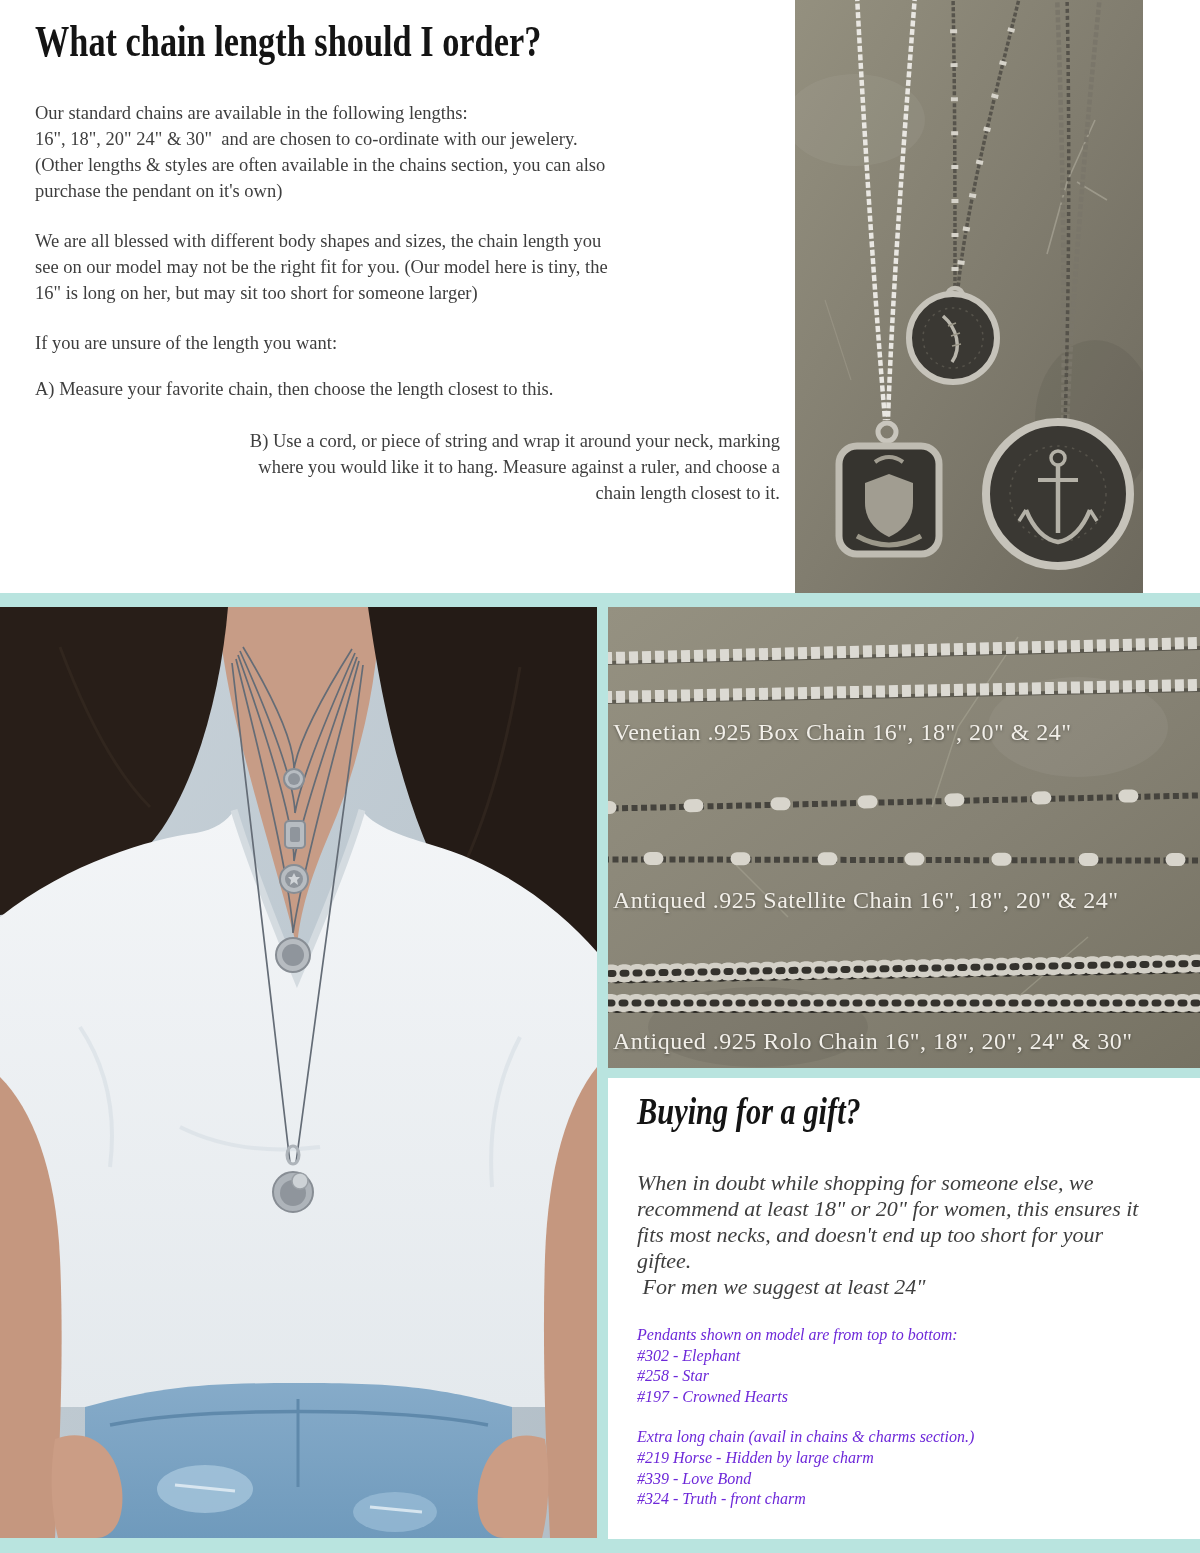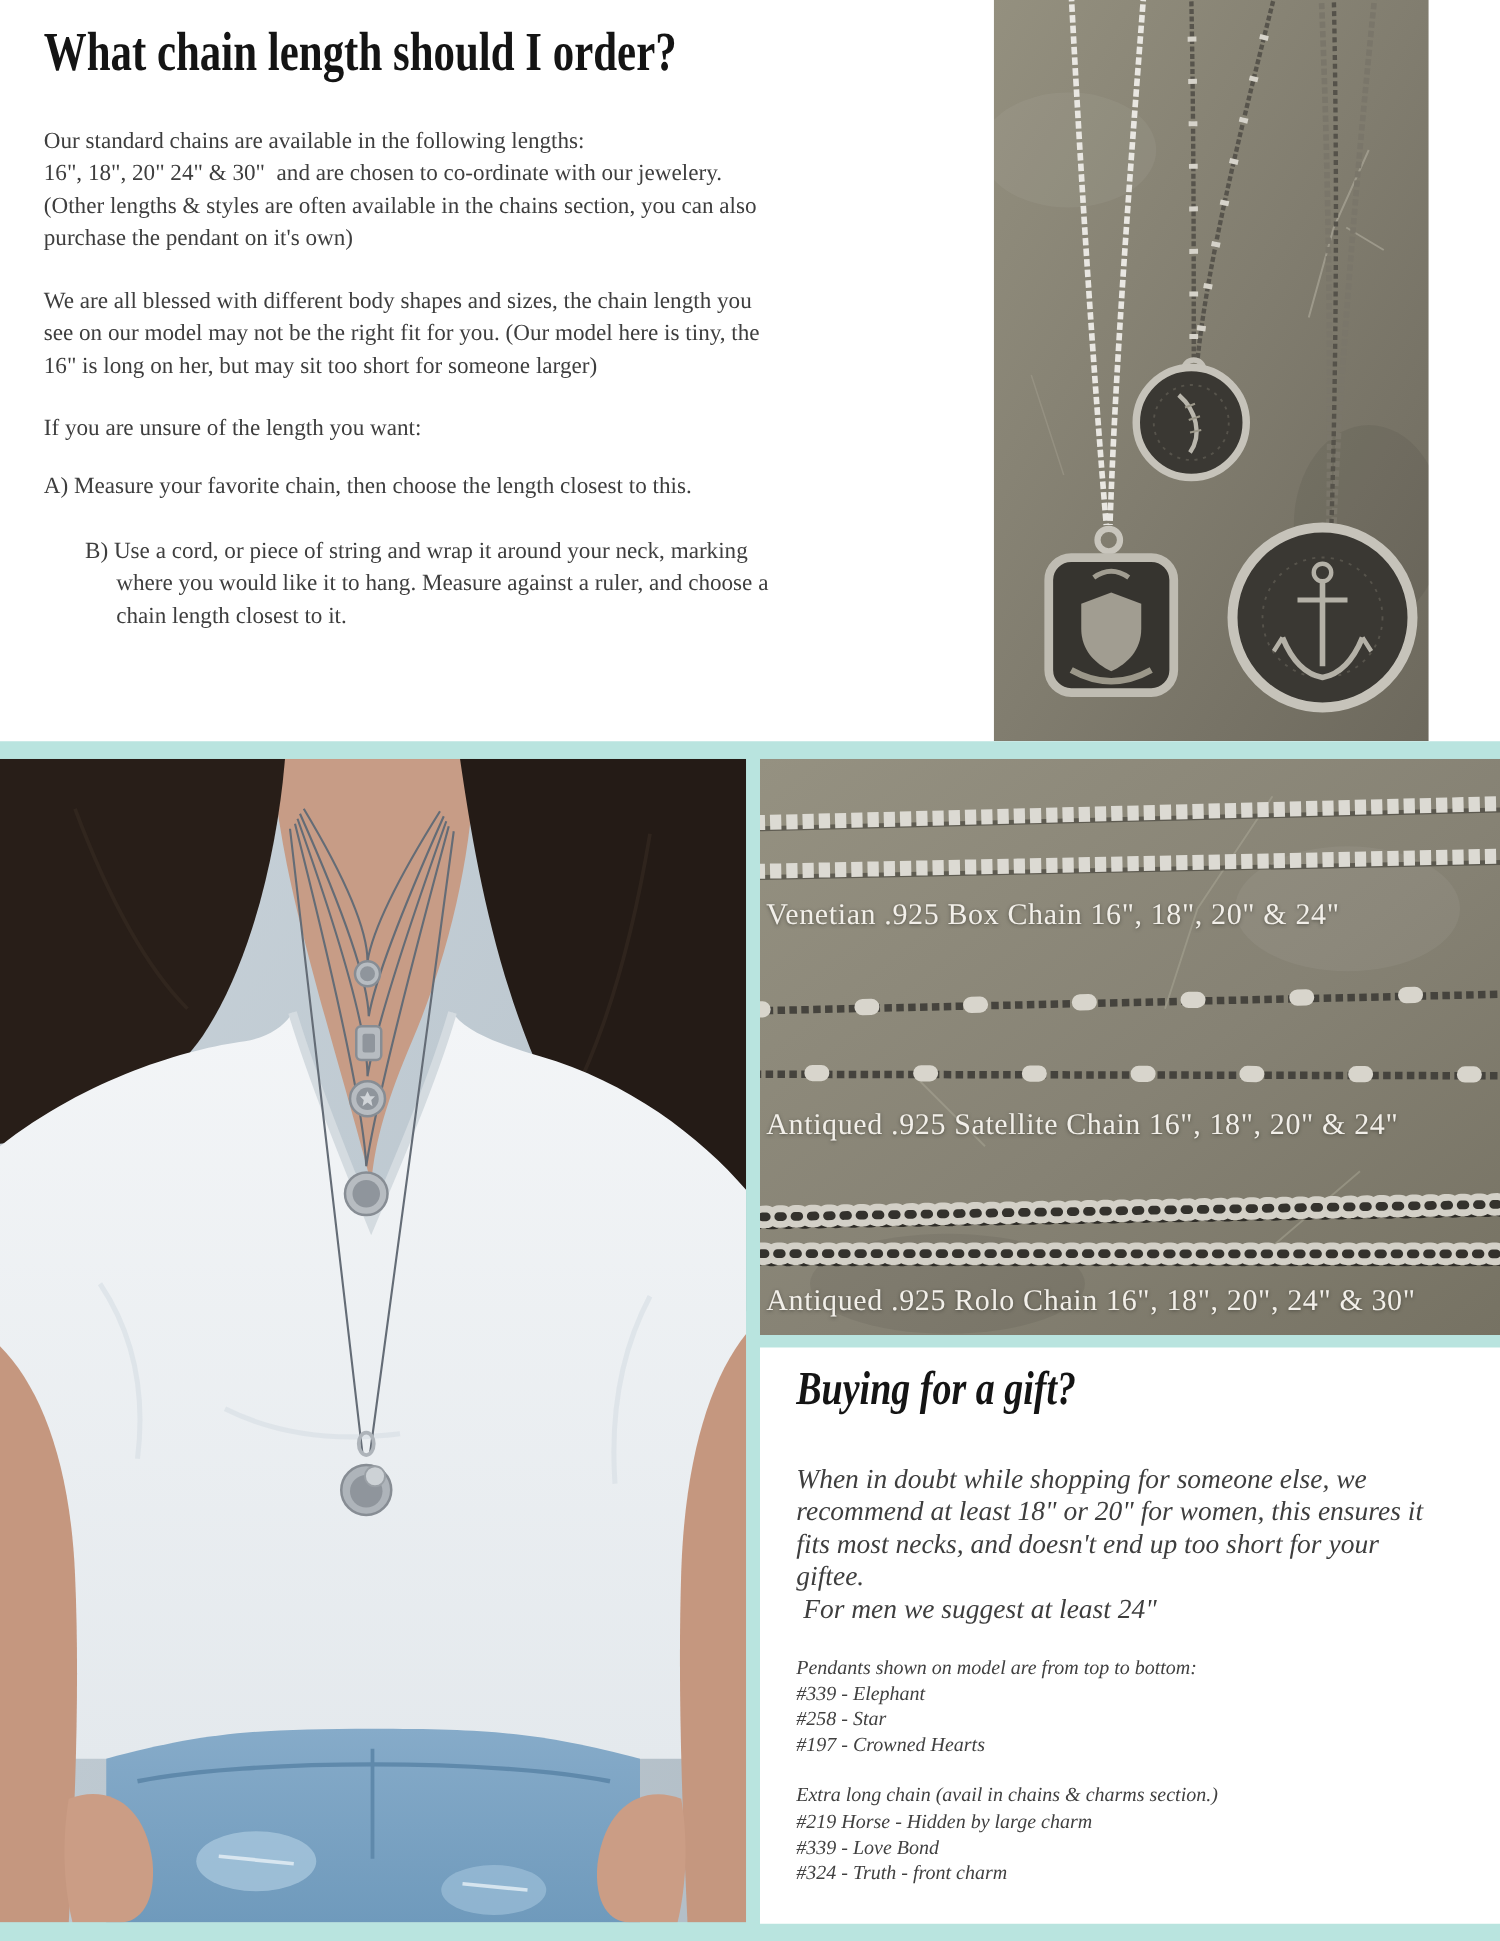--- a/index.html
+++ b/index.html
@@ -9,21 +9,21 @@
 
   
   .intro { position:absolute; left:35px; top:14px; width:745px; color:#3e3e3e; }
   .main-title { display:inline-block; font-size:44px; font-weight:700; color:#141414;
                 letter-spacing:0px; transform:scaleX(0.78); transform-origin:left top;
                 white-space:pre; line-height:56px; }
   .body-line { font-size:18.5px; line-height:26px; white-space:pre; color:#3e3e3e; }
   .para { margin-top:24px; }
   .para-first { margin-top:30px;font-family:Liberation Serif, serif; }
   .opt-a { margin-top:20px; }
-  .opt-b { margin-top:26px; }
+  .opt-b { margin-top:26px;text-align:right; }
   .opt-b .b-first { margin-left:33px; }
   .opt-b .b-cont  { margin-left:58px; }
 
   
   .pendants-photo { position:absolute; left:795px; top:0; width:348px; height:593px; }
   .pendants-photo svg, .model-photo svg, .chains-photo svg { display:block; width:100%; height:100%; }
 
   
   .band { position:absolute; left:0; top:593px; width:1200px; height:960px; background:#b9e4df; }
 
@@ -36,21 +36,21 @@
   .chain-label.l2 { top:421px; }
 
   
   .gift-box { position:absolute; left:608px; top:485px; width:592px; height:461px;
               background:#ffffff; padding:8px 18px 0 29px; color:#3e3e3e;font-style:italic; }
   .gift-title { display:inline-block; font-size:38px; font-weight:700; color:#141414;
                 transform:scaleX(0.8); transform-origin:left top; white-space:pre; line-height:50px; }
   .gift-body { margin-top:34px; }
   .gift-body .body-line { font-size:22px; line-height:26px; }
   .note { margin-top:25px; }
-  .note-line { font-size:16px; line-height:20.6px; white-space:pre; color:#404040; }
+  .note-line { font-size:16px; line-height:20.6px; white-space:pre; color:#6d28d9; }
   .note-gap { height:20px; }
 </style>
 </head>
 <body>
 
 <div class="page">
 
   <div class="intro">
     <div class="main-title">What chain length should I order?</div>
 
@@ -254,21 +254,21 @@
       <div class="gift-body">
         <div class="body-line">When in doubt while shopping for someone else, we</div>
         <div class="body-line">recommend at least 18" or 20" for women, this ensures it</div>
         <div class="body-line">fits most necks, and doesn't end up too short for your</div>
         <div class="body-line">giftee.</div>
         <div class="body-line"> For men we suggest at least 24"</div>
       </div>
 
       <div class="note">
         <div class="note-line">Pendants shown on model are from top to bottom:</div>
-        <div class="note-line">#339 - Elephant</div>
+        <div class="note-line">#302 - Elephant</div>
         <div class="note-line">#258 - Star</div>
         <div class="note-line">#197 - Crowned Hearts</div>
         <div class="note-gap"></div>
         <div class="note-line">Extra long chain (avail in chains &amp; charms section.)</div>
         <div class="note-line">#219 Horse - Hidden by large charm</div>
         <div class="note-line">#339 - Love Bond</div>
         <div class="note-line">#324 - Truth - front charm</div>
       </div>
     </div>
 

